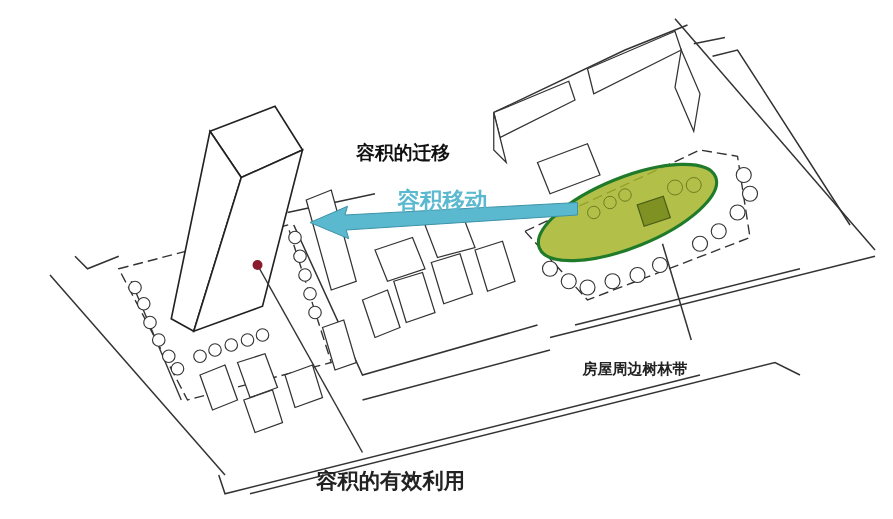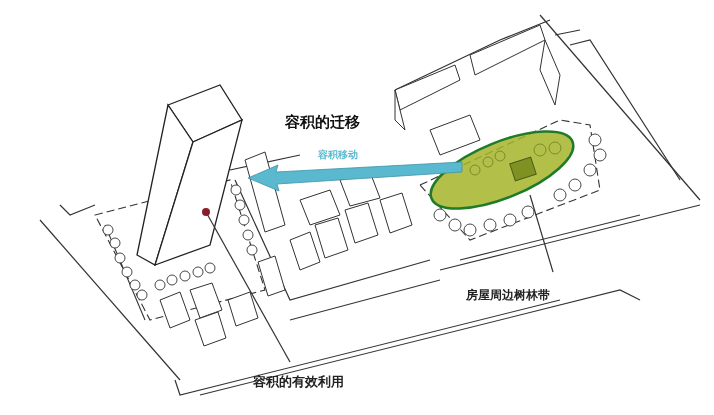--- a/index.html
+++ b/index.html
@@ -1,22 +1,22 @@
 <!DOCTYPE html>
 <html><head>
 <meta charset="utf-8">
 <style>
   html, body { margin: 0; padding: 0; background: #ffffff; }
   body { width: 714px; height: 415px; overflow: hidden; position: relative; font-family: "DejaVu Sans", sans-serif; }
   #stage { position: absolute; left: 0; top: 0; width: 714px; height: 415px; }
   .label { position: absolute; white-space: nowrap; font-weight: bold; }
   .lbl-migration { left: 285px; top: 113px; font-size: 15px; color: #111111; }
-  .lbl-move { left: 318px; top: 148px; font-size: 10px; color: #5ab8cf; }
+  .lbl-move { left: 318px; top: 148px; font-size: 18px; color: #5ab8cf; }
   .lbl-belt { left: 466px; top: 287px; font-size: 12px; color: #222222; }
-  .lbl-util { left: 253px; top: 373px; font-size: 13px; color: #222222; }
+  .lbl-util { left: 253px; top: 373px; font-size: 17px; color: #222222; }
 </style>
 </head>
 <body>
 
 <div id="stage">
   <svg width="714" height="415" viewBox="0 0 714 415" xmlns="http://www.w3.org/2000/svg">
     <g fill="none" stroke="#333" stroke-width="1.2">
 
       <path d="M40 220 L180 380"></path>
       <path d="M60 205 L70 215 L95 205"></path>

